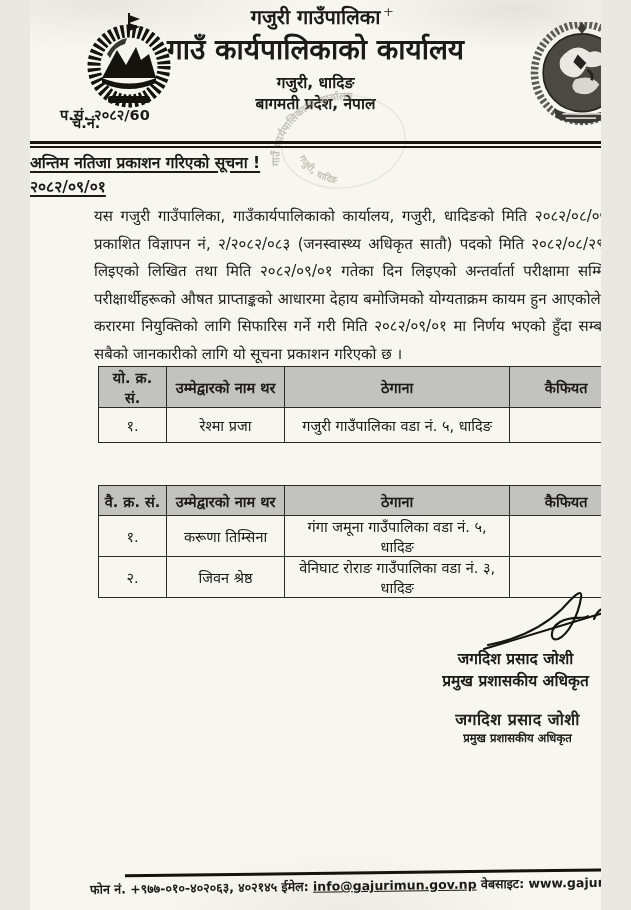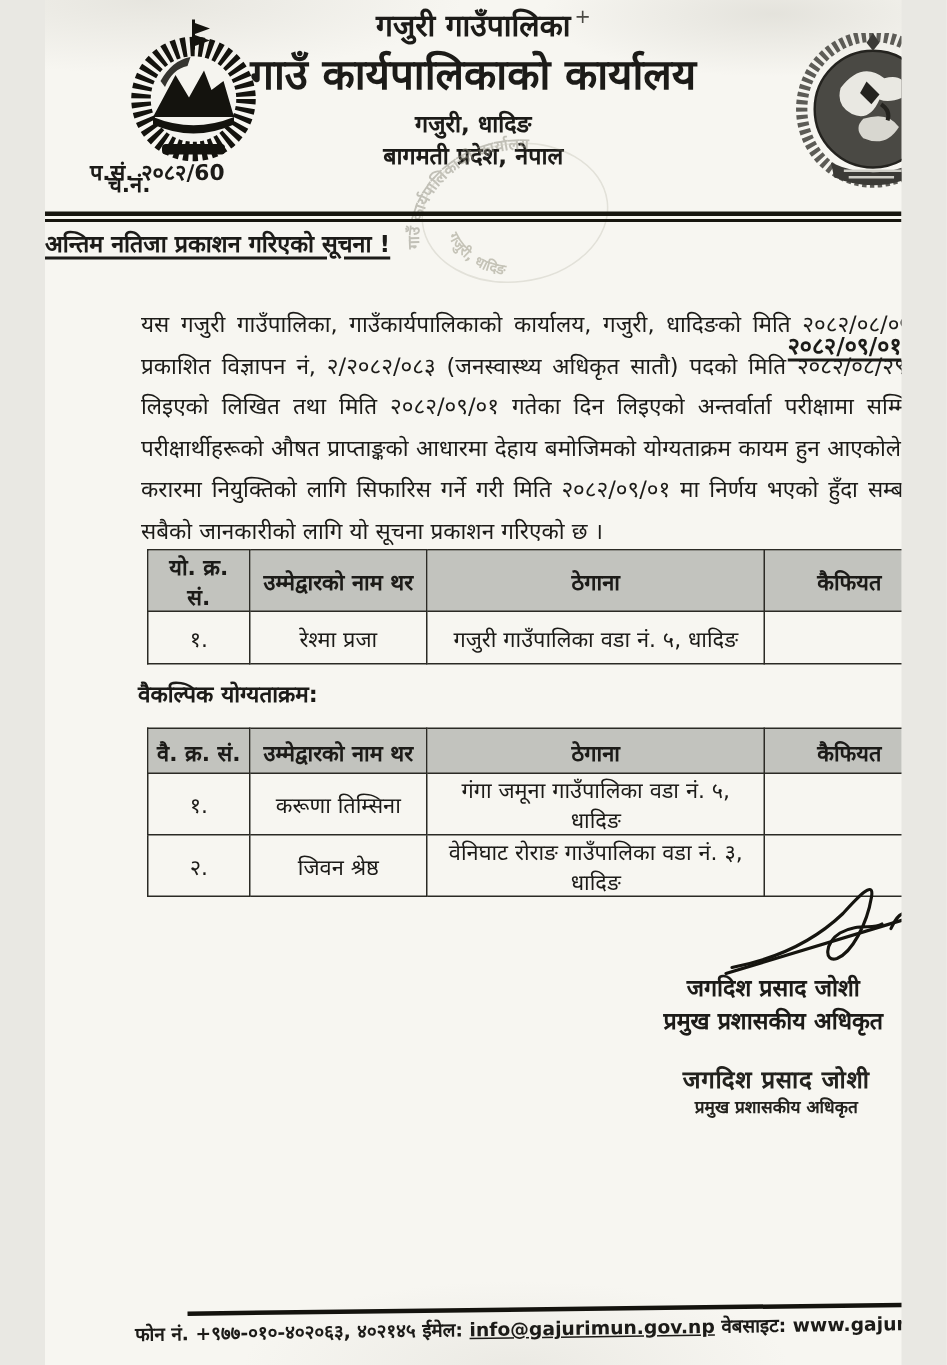--- a/index.html
+++ b/index.html
@@ -18,21 +18,21 @@
   .hdr-center{left:0;right:0;top:6px;text-align:center;line-height:1.15;}
   .hdr-muni{font-size:20px;font-weight:700;}
   .hdr-office{font-size:28px;font-weight:700;margin-top:5px;}
   .hdr-addr{font-size:15.5px;font-weight:700;margin-top:9px;}
   .hdr-prov{font-size:15.5px;font-weight:700;margin-top:3px;}
   .ref{left:30px;top:104px;font-size:14.5px;font-weight:700;}
   .ref2{left:30px;top:112px;font-size:14.5px;font-weight:700;margin-left:12px;}
   .rule-a{left:0;right:0;top:141px;height:2.5px;background:#17160f;}
   .rule-b{left:0;right:0;top:146px;height:1.8px;background:#17160f;}
   .notice-title{left:0;right:18px;top:151px;text-align:left;font-size:15.5px;font-weight:700;}
-  .notice-date{left:0;right:0;top:175px;text-align:right;font-size:15.5px;font-weight:700;margin-top:44px;}
+  .notice-date{left:0;right:0;top:175px;text-align:left;font-size:15.5px;font-weight:700;}
   .u{text-decoration:underline;text-underline-offset:3px;text-decoration-thickness:1.5px;}
   
   .stamp-faint{left:222px;top:80px;opacity:.5;transform:rotate(-7deg);pointer-events:none;}
   
   .body-par{left:64px;width:534px;top:203px;font-size:15px;line-height:27.5px;text-align:justify;}
   
   .sec1{left:62px;top:344px;font-size:15px;font-weight:700;}
   .sec2{left:62px;top:452px;font-size:15px;font-weight:700;}
   table.doc{border-collapse:collapse;width:525px;table-layout:fixed;}
   .t1{left:68px;top:366px;padding-left:48px;}
@@ -144,21 +144,20 @@
     </tr>
     <tr>
       <td>१.</td>
       <td>रेश्मा प्रजा</td>
       <td>गजुरी गाउँपालिका वडा नं. ५, धादिङ</td>
       <td></td>
     </tr>
   </tbody>
     </table>
 
-  <div class="abs sec2">वैकल्पिक योग्यताक्रम:</div>
   <table class="doc abs t2">
     <colgroup>
         <col style="width:13%">
         <col style="width:22.5%">
         <col style="width:43%">
         <col style="width:21.5%">
       </colgroup>
     <tbody>
         <tr>
       <th>वै. क्र. सं.</th>

